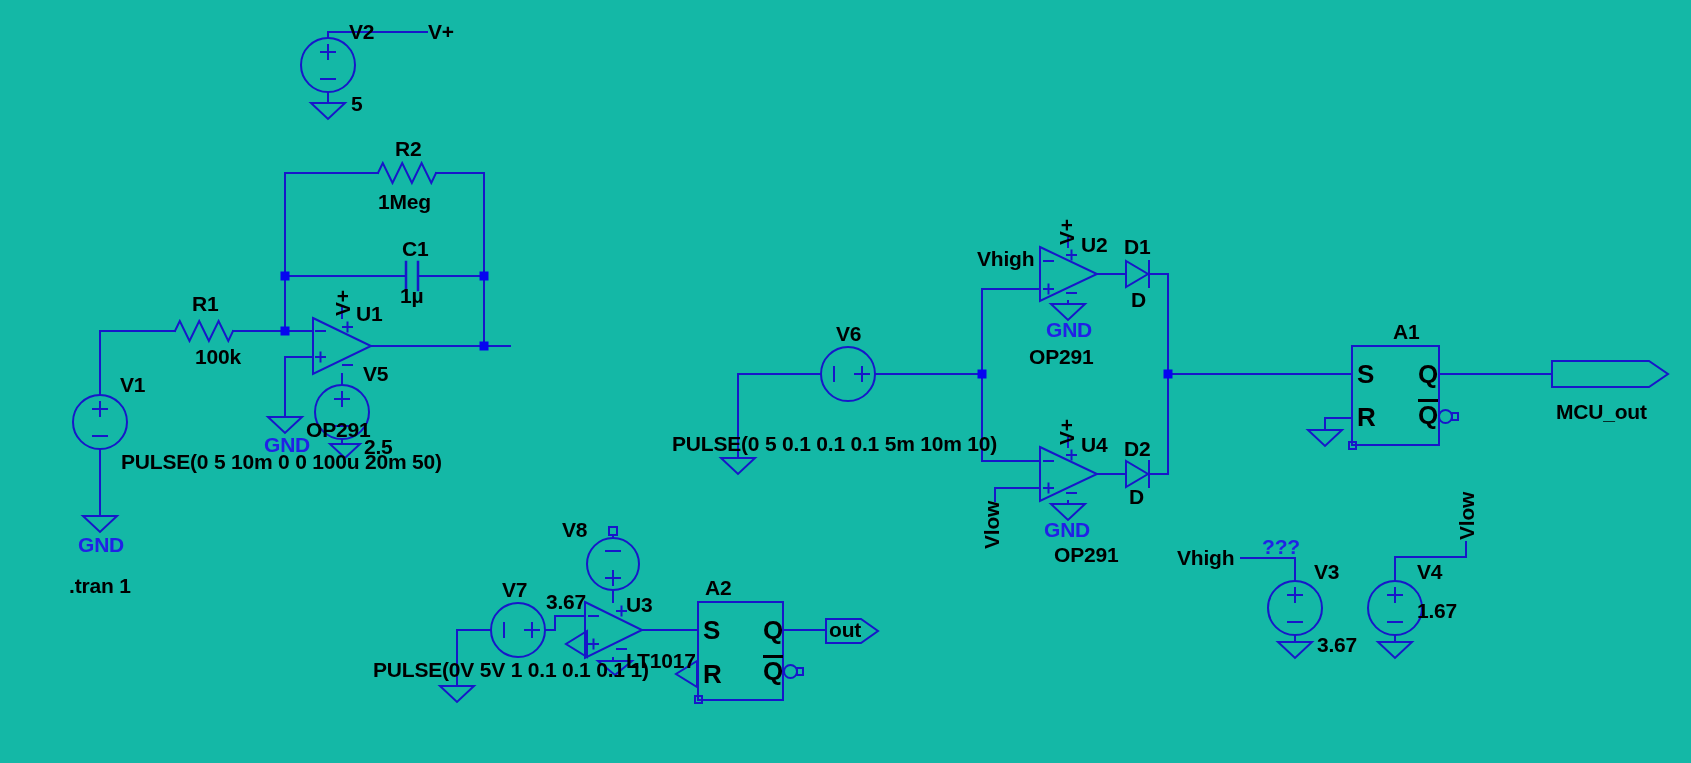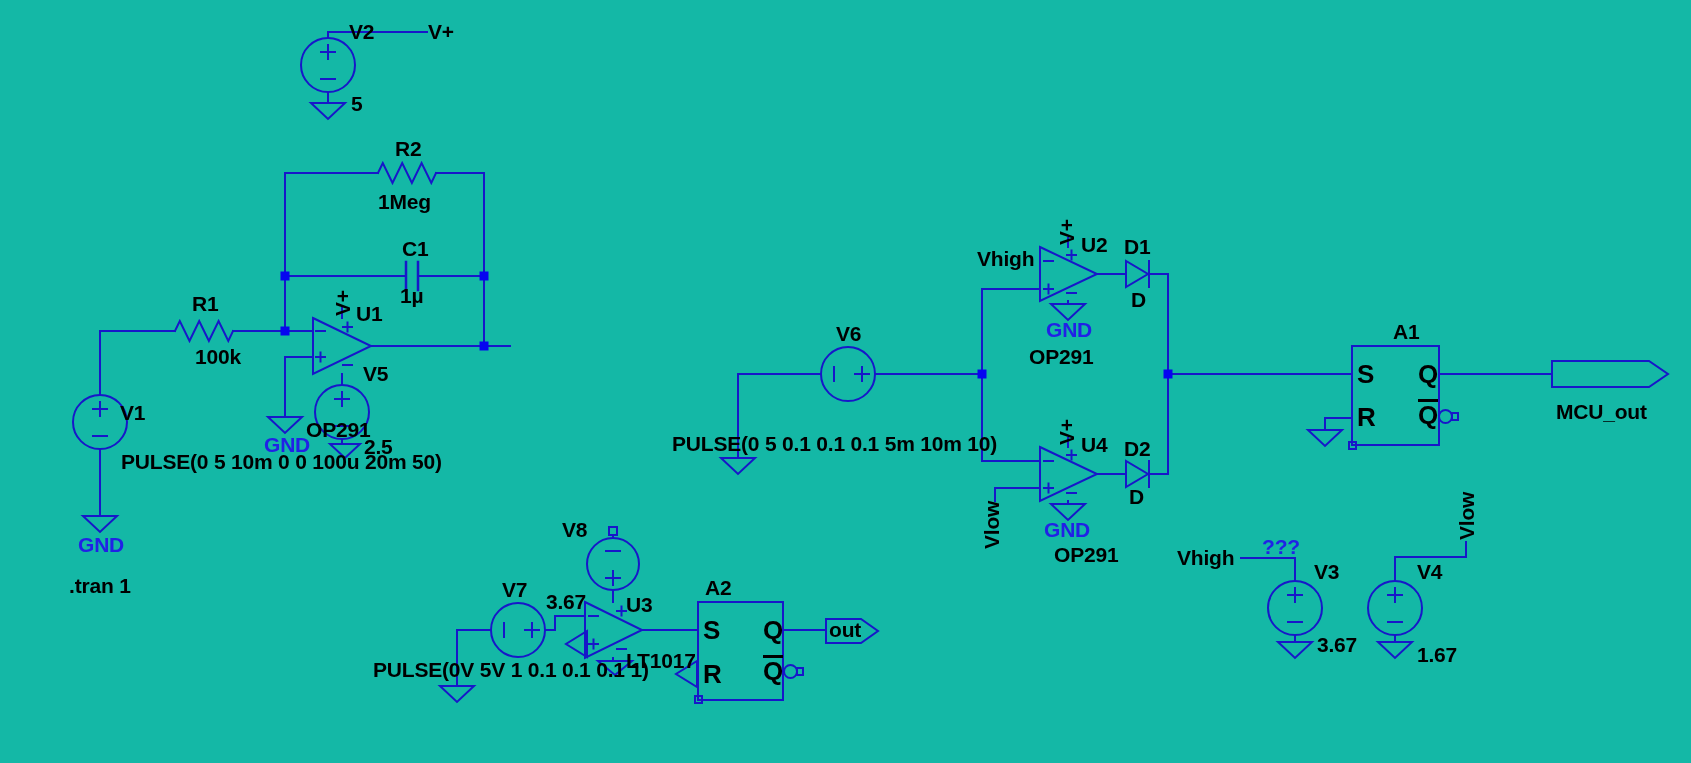--- a/index.html
+++ b/index.html
@@ -193,21 +193,21 @@
 <div class="lbl" style="left:351px;top:93px;">5</div>
 
 <div class="lbl" style="left:395px;top:138px;">R2</div>
 <div class="lbl" style="left:378px;top:191px;">1Meg</div>
 <div class="lbl" style="left:402px;top:238px;">C1</div>
 <div class="lbl" style="left:400px;top:285px;text-align:center;">1µ</div>
 <div class="lbl" style="left:192px;top:293px;">R1</div>
 <div class="lbl" style="left:179px;top:346px;margin-left:16px;">100k</div>
 <div class="lbl" style="left:356px;top:303px;">U1</div>
 <div class="lbl rot" style="left:332px;top:316px;">V+</div>
-<div class="lbl" style="left:120px;top:374px;margin-top:28px;">V1</div>
+<div class="lbl" style="left:120px;top:374px;">V1</div>
 <div class="lbl" style="left:363px;top:363px;">V5</div>
 <div class="lbl blue" style="left:264px;top:434px;">GND</div>
 <div class="lbl" style="left:306px;top:419px;">OP291</div>
 <div class="lbl" style="left:364px;top:436px;">2.5</div>
 <div class="lbl" style="left:121px;top:451px;">PULSE(0 5 10m 0 0 100u 20m 50)</div>
 <div class="lbl blue" style="left:78px;top:534px;">GND</div>
 <div class="lbl" style="left:69px;top:575px;">.tran 1</div>
 
 <div class="lbl" style="left:836px;top:323px;">V6</div>
 <div class="lbl" style="left:672px;top:404px;margin-top:29px;">PULSE(0 5 0.1 0.1 0.1 5m 10m 10)</div>
@@ -244,16 +244,16 @@
 <div class="lbl pin" style="left:703px;top:661px;">R</div>
 <div class="lbl pin" style="left:763px;top:655px;"><span class="obar">Q</span></div>
 <div class="lbl" style="left:829px;top:619px;">out</div>
 <div class="lbl" style="left:373px;top:659px;text-align:right;">PULSE(0V 5V 1 0.1 0.1 0.1 1)</div>
 
 <div class="lbl" style="left:1177px;top:547px;">Vhigh</div>
 <div class="lbl blue" style="left:1262px;top:536px;">???</div>
 <div class="lbl" style="left:1314px;top:561px;">V3</div>
 <div class="lbl" style="left:1317px;top:634px;">3.67</div>
 <div class="lbl" style="left:1417px;top:561px;">V4</div>
-<div class="lbl" style="left:1417px;top:644px;">1.67</div>
+<div class="lbl" style="left:1417px;top:600px;">1.67</div>
 <div class="lbl rot" style="left:1456px;top:540px;">Vlow</div>
 
 </div>
 
 </body></html>

